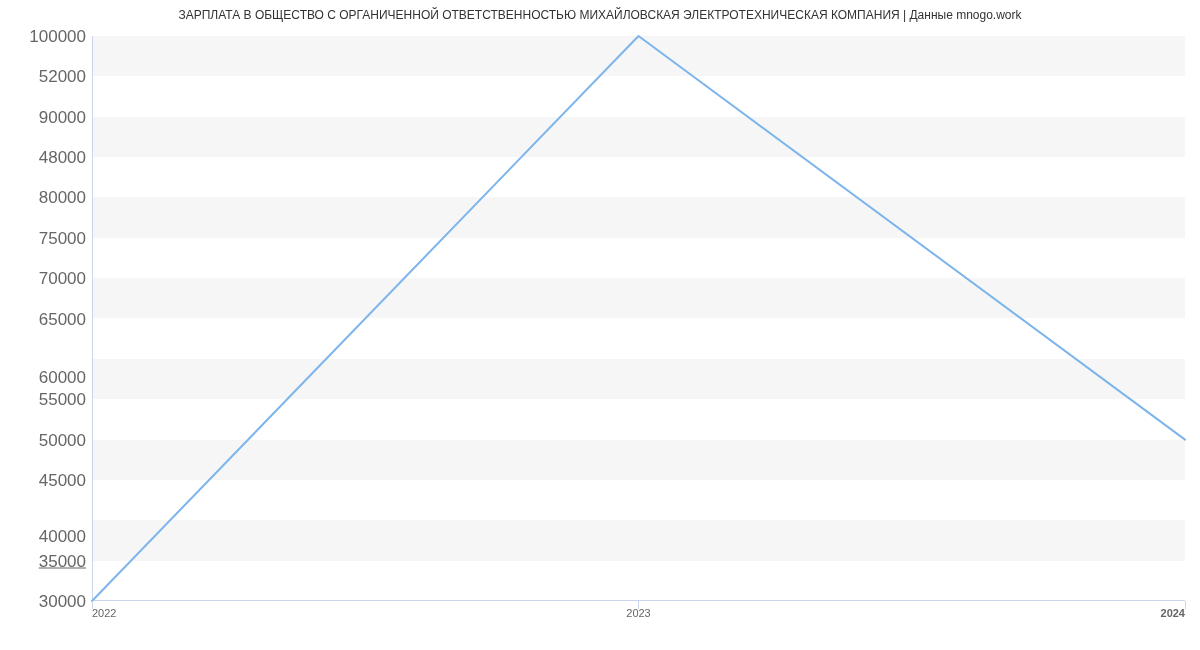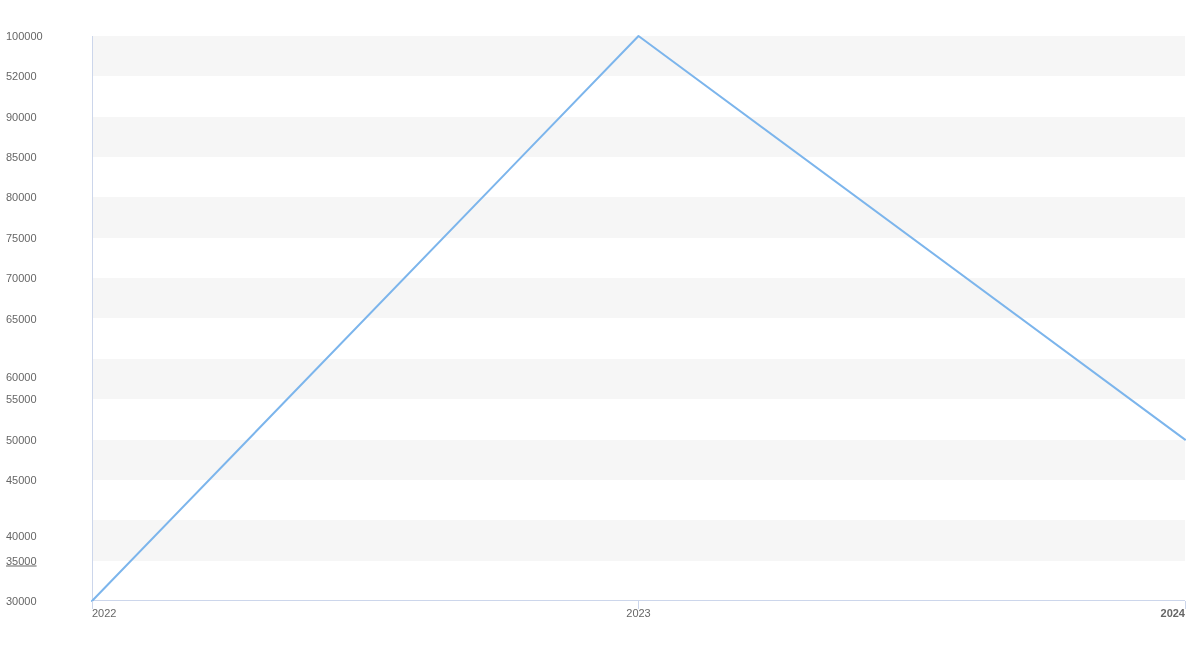--- a/index.html
+++ b/index.html
@@ -54,22 +54,22 @@
   .x-axis-line {
     left: 0;
     bottom: 0;
     width: 100%;
     height: 1px;
   }
   .y-tick-label {
     position: absolute;
     right: 1114px;
     width: 80px;
-    text-align: left;
-    font-size: 11px;
+    text-align: right;
+    font-size: 17px;
     color: #666666;
     line-height: 1;
     transform: translateY(-50%);
   }
   .x-tick-label {
     position: absolute;
     top: 608px;
     font-size: 11px;
     color: #666666;
     transform: translateX(-50%);
@@ -96,20 +96,21 @@
     stroke-width: 2;
     stroke-linejoin: round;
     stroke-linecap: round;
   }
 </style>
 </head>
 <body>
 
 <div class="chart-container">
 
+  <div class="title">ЗАРПЛАТА В ОБЩЕСТВО С ОРГАНИЧЕННОЙ ОТВЕТСТВЕННОСТЬЮ МИХАЙЛОВСКАЯ ЭЛЕКТРОТЕХНИЧЕСКАЯ КОМПАНИЯ | Данные mnogo.work</div>
 
   <div class="plot-area">
       <div class="grid-band" style="top: 0px; height: 40.3571px; background: rgb(246, 246, 246);"></div>
       <div class="grid-band" style="top: 40.3571px; height: 40.3571px; background: rgb(255, 255, 255);"></div>
       <div class="grid-band" style="top: 80.7143px; height: 40.3571px; background: rgb(246, 246, 246);"></div>
       <div class="grid-band" style="top: 121.071px; height: 40.3571px; background: rgb(255, 255, 255);"></div>
       <div class="grid-band" style="top: 161.429px; height: 40.3571px; background: rgb(246, 246, 246);"></div>
       <div class="grid-band" style="top: 201.786px; height: 40.3571px; background: rgb(255, 255, 255);"></div>
       <div class="grid-band" style="top: 242.143px; height: 40.3571px; background: rgb(246, 246, 246);"></div>
       <div class="grid-band" style="top: 282.5px; height: 40.3571px; background: rgb(255, 255, 255);"></div>
@@ -131,21 +132,21 @@
     <div class="y-tick-label" style="top: 560.643px; text-decoration: underline;">35000</div>
     <div class="y-tick-label" style="top: 536px;">40000</div>
     <div class="y-tick-label" style="top: 479.929px;">45000</div>
     <div class="y-tick-label" style="top: 439.571px;">50000</div>
     <div class="y-tick-label" style="top: 399.214px;">55000</div>
     <div class="y-tick-label" style="top: 377px;">60000</div>
     <div class="y-tick-label" style="top: 318.5px;">65000</div>
     <div class="y-tick-label" style="top: 278.143px;">70000</div>
     <div class="y-tick-label" style="top: 237.786px;">75000</div>
     <div class="y-tick-label" style="top: 197.429px;">80000</div>
-    <div class="y-tick-label" style="top: 157.071px;">85000</div>
+    <div class="y-tick-label" style="top: 157.071px;">48000</div>
     <div class="y-tick-label" style="top: 116.714px;">90000</div>
     <div class="y-tick-label" style="top: 76.3571px;">52000</div>
     <div class="y-tick-label" style="top: 36px;">100000</div>
     <div class="x-tick-label" style="transform: translateX(0px); left: 92px;">2022</div>
     <div class="x-tick-mark" style="left: 91.5px;"></div>
     <div class="x-tick-label" style="left: 638.5px;">2023</div>
     <div class="x-tick-mark" style="left: 638px;"></div>
     <div class="x-tick-label" style="transform: translateX(-100%); left: 1185px; font-weight: bold;">2024</div>
     <div class="x-tick-mark" style="left: 1184.5px;"></div>
   </div>

